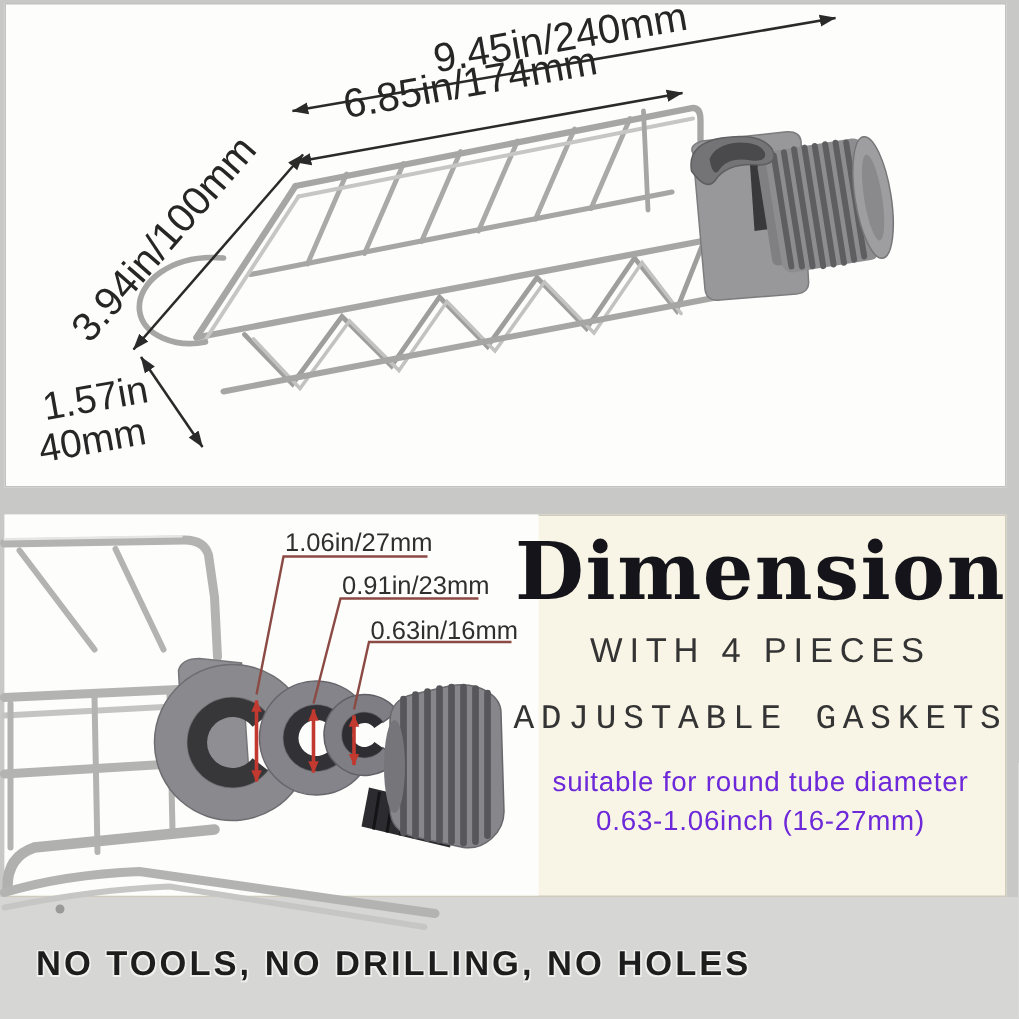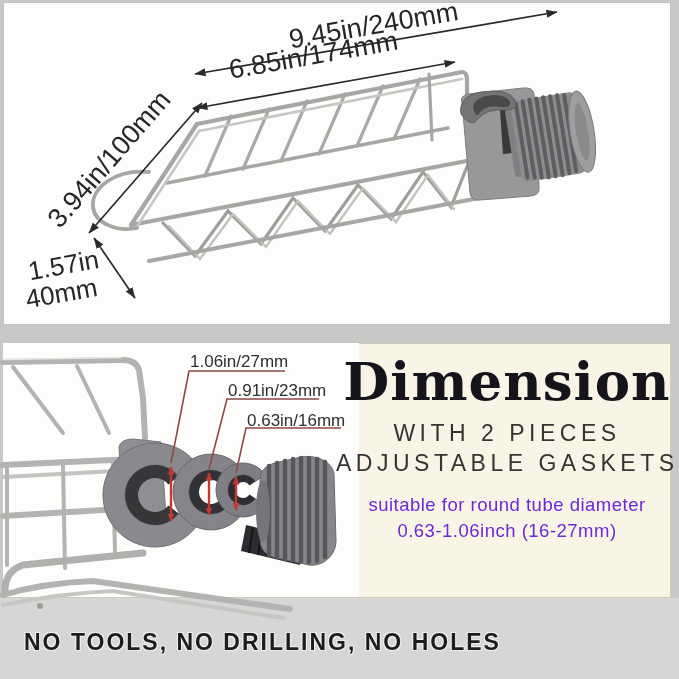--- a/index.html
+++ b/index.html
@@ -37,21 +37,21 @@
   }
   .dim-title{
     font-family:"DejaVu Serif","Liberation Serif",serif;
     font-weight:bold;font-size:53px;line-height:50px;
     color:#14141a;letter-spacing:1px;margin:0;
   }
   .dim-sub{
     font-size:23px;line-height:30px;font-weight:300;
     letter-spacing:4.5px;color:#343434;margin-top:12px;white-space:nowrap;
   }
-  .dim-sub + .dim-sub{margin-top:0;}
+  .dim-sub + .dim-sub{margin-top:16px;font-family:Liberation Mono, monospace;}
   .dim-note{
     font-size:18.5px;line-height:26px;font-weight:300;
     letter-spacing:0.5px;color:#6d28d9;margin-top:14px;white-space:nowrap;
   }
   .dim-note + .dim-note{margin-top:0;}
   .footer-claim{
     position:absolute;left:24px;top:629px;width:464px;z-index:5;
     text-align:center;font-weight:bold;font-size:23px;letter-spacing:2px;
     color:#1d1d1d;white-space:nowrap;
     text-shadow:-1px -1px 0 #efefed,1px -1px 0 #efefed,-1px 1px 0 #efefed,1px 1px 0 #efefed;
@@ -219,21 +219,21 @@
       <g stroke="#c2392f" stroke-width="2.4">
         <line x1="168" y1="124" x2="168" y2="178" marker-start="url(#ar-s)" marker-end="url(#ar-e)"></line>
         <line x1="206" y1="130" x2="206" y2="172" marker-start="url(#ar-s)" marker-end="url(#ar-e)"></line>
         <line x1="233" y1="134" x2="233" y2="167" marker-start="url(#ar-s)" marker-end="url(#ar-e)"></line>
       </g>
     </g>
   </svg>
 
   <div class="dim-text-block">
     <div class="dim-title">Dimension</div>
-    <div class="dim-sub">WITH 2 PIECES</div>
+    <div class="dim-sub">WITH 4 PIECES</div>
     <div class="dim-sub">ADJUSTABLE GASKETS</div>
     <div class="dim-note">suitable for round tube diameter</div>
     <div class="dim-note">0.63-1.06inch (16-27mm)</div>
   </div>
 
   <div class="bar-bottom"></div>
   <div class="footer-claim">NO TOOLS, NO DRILLING, NO HOLES</div>
 
 </div>
 

